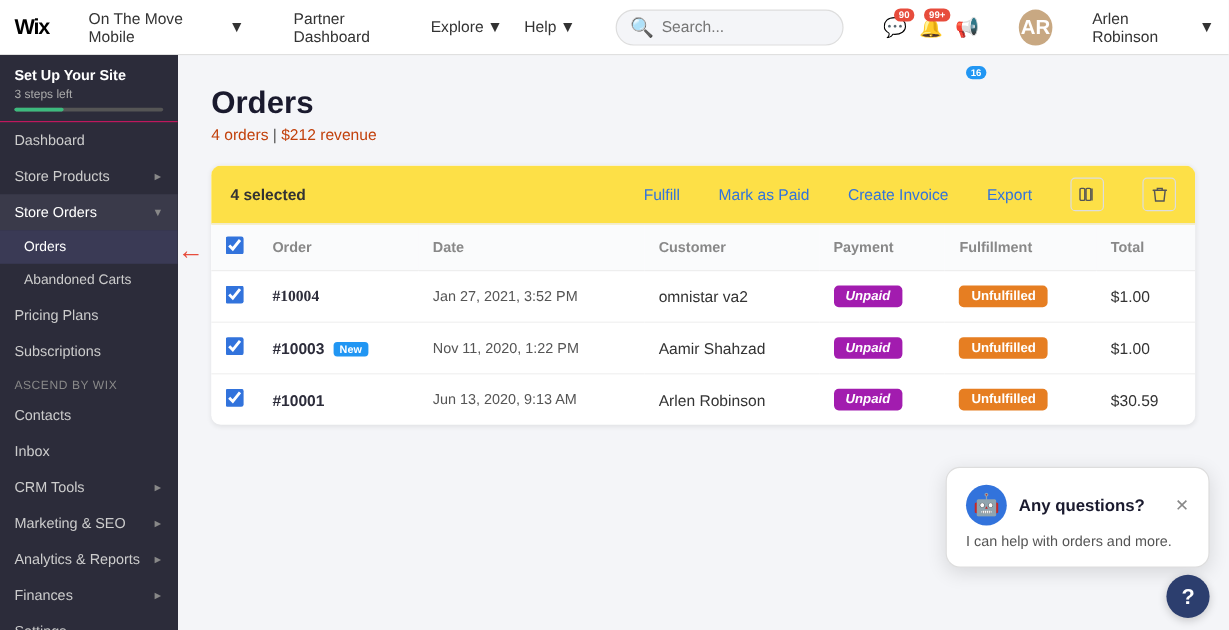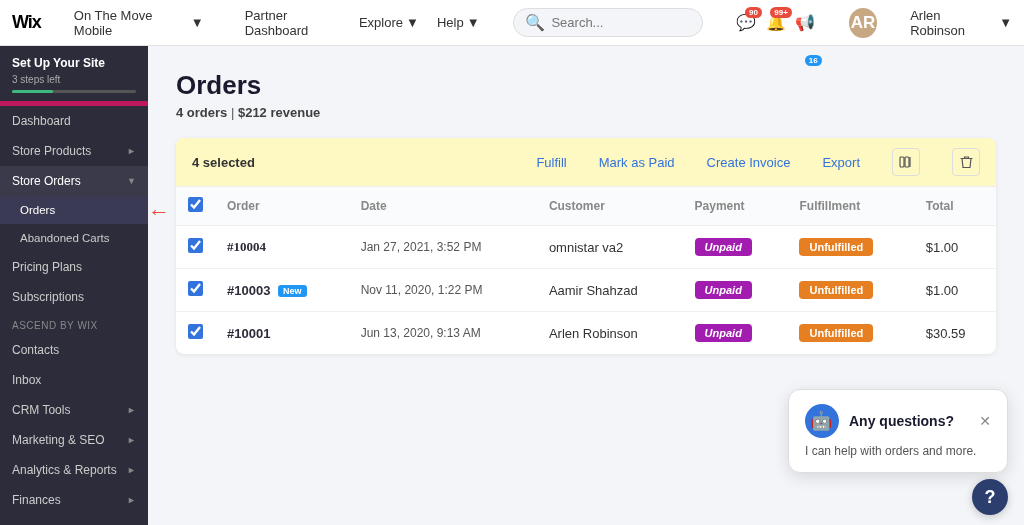--- a/index.html
+++ b/index.html
@@ -119,21 +119,21 @@
     .sidebar {
       width: 148px;
       background: #2c2c3a;
       color: #ccc;
       flex-shrink: 0;
       overflow-y: auto;
       padding-bottom: 16px;
     }
     .sidebar-setup {
       padding: 10px 12px 8px;
-      border-bottom: 5px solid #be185d;
+      border-bottom: 1px solid #be185d;
     }
     .sidebar-setup-title {
       font-size: 12px;
       font-weight: 700;
       color: #fff;
       margin-bottom: 4px;
     }
     .sidebar-setup-sub {
       font-size: 10px;
       color: #aaa;
@@ -190,38 +190,38 @@
       font-weight: 700;
       color: #1a1a2e;
       margin-bottom: 4px;
     }
     .page-subtitle {
       font-size: 13px;
       color: #555;
       margin-bottom: 18px;
     }
     .page-subtitle span {
-      color: #404040;
-      font-weight: 700;
+      color: #c2410c;
+      font-weight: 400;
     }
 
     
     .table-card {
       background: #fff;
       border-radius: 8px;
       box-shadow: 0 1px 4px rgba(0,0,0,0.08);
       overflow: hidden;
     }
     .table-toolbar {
       display: flex;
       align-items: center;
       padding: 10px 16px;
       border-bottom: 1px solid #eee;
       gap: 32px;
-      background: #fef9c3;
+      background: #fde047;
       position: relative;
     }
     .selected-label {
       font-size: 13px;
       font-weight: 600;
       color: #333;
       min-width: 80px;
     }
     .toolbar-spacer { flex: 1; }
     .toolbar-action {

